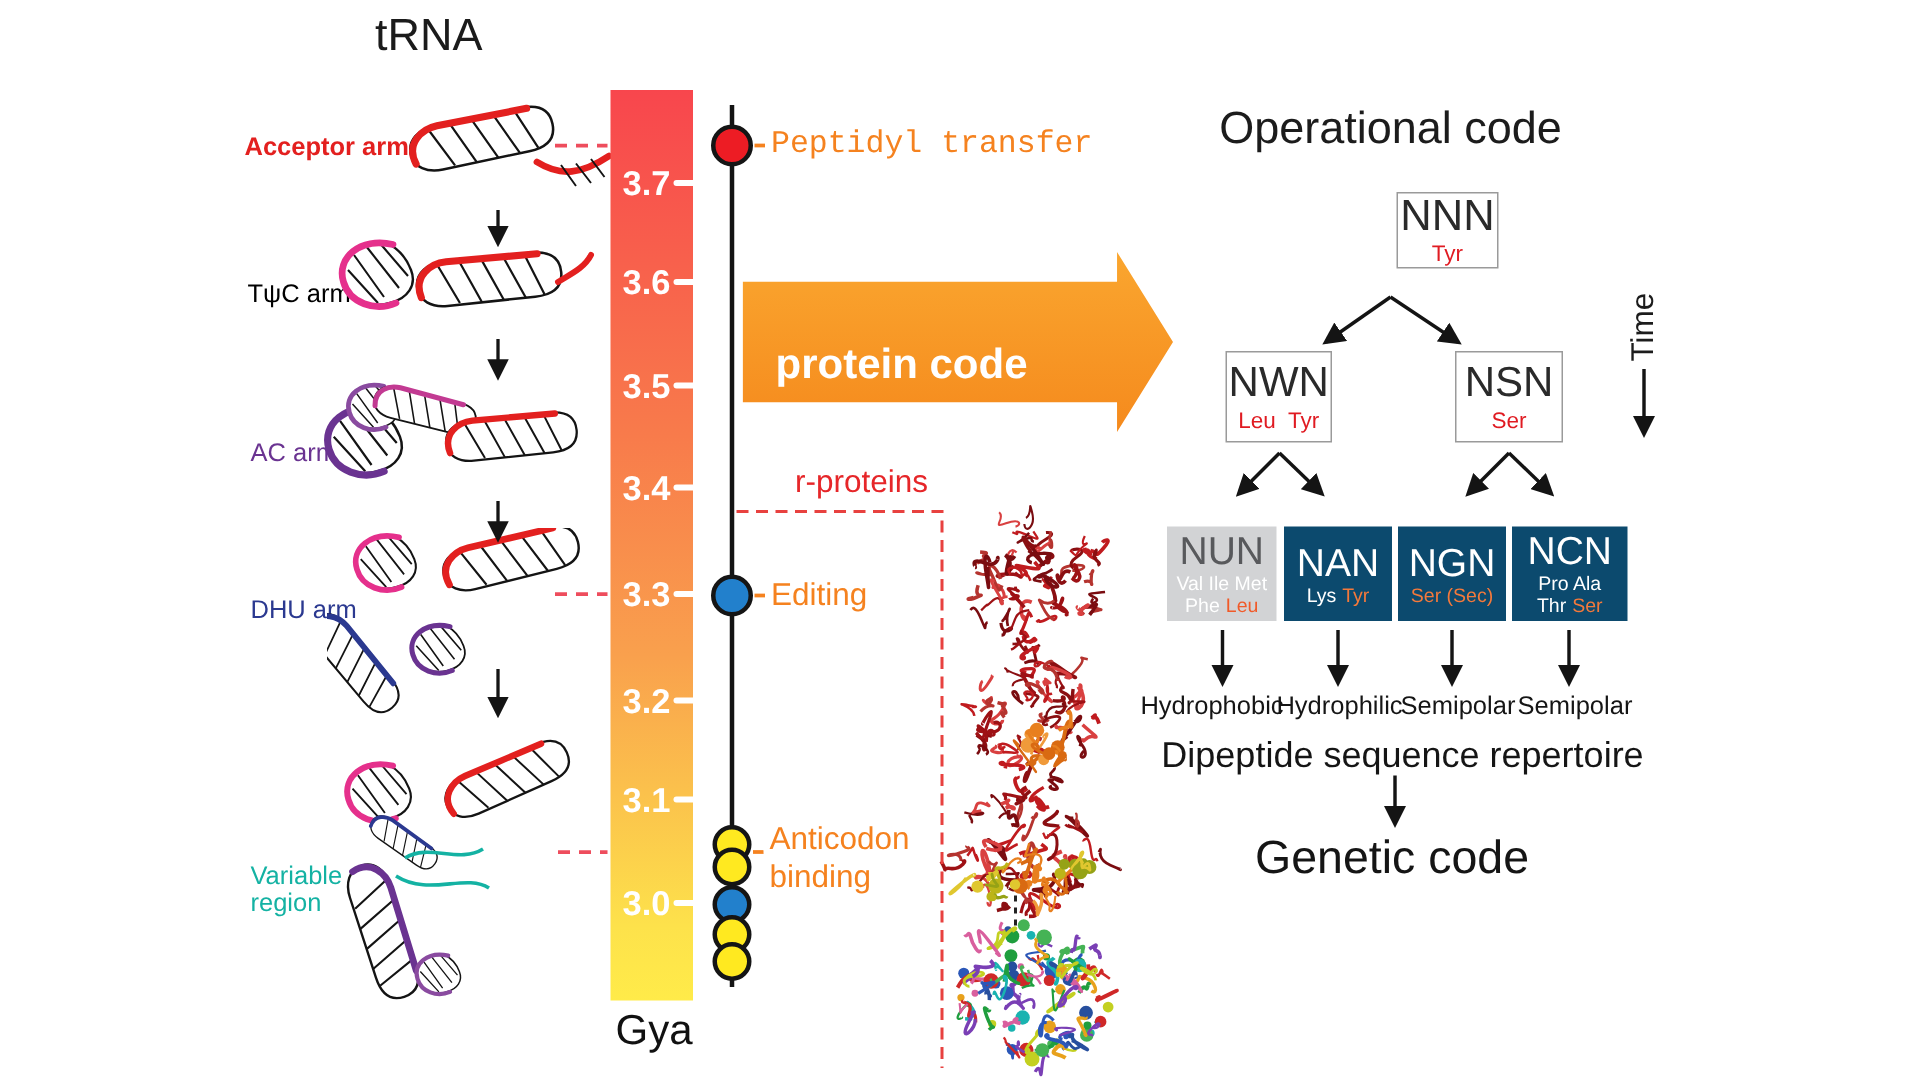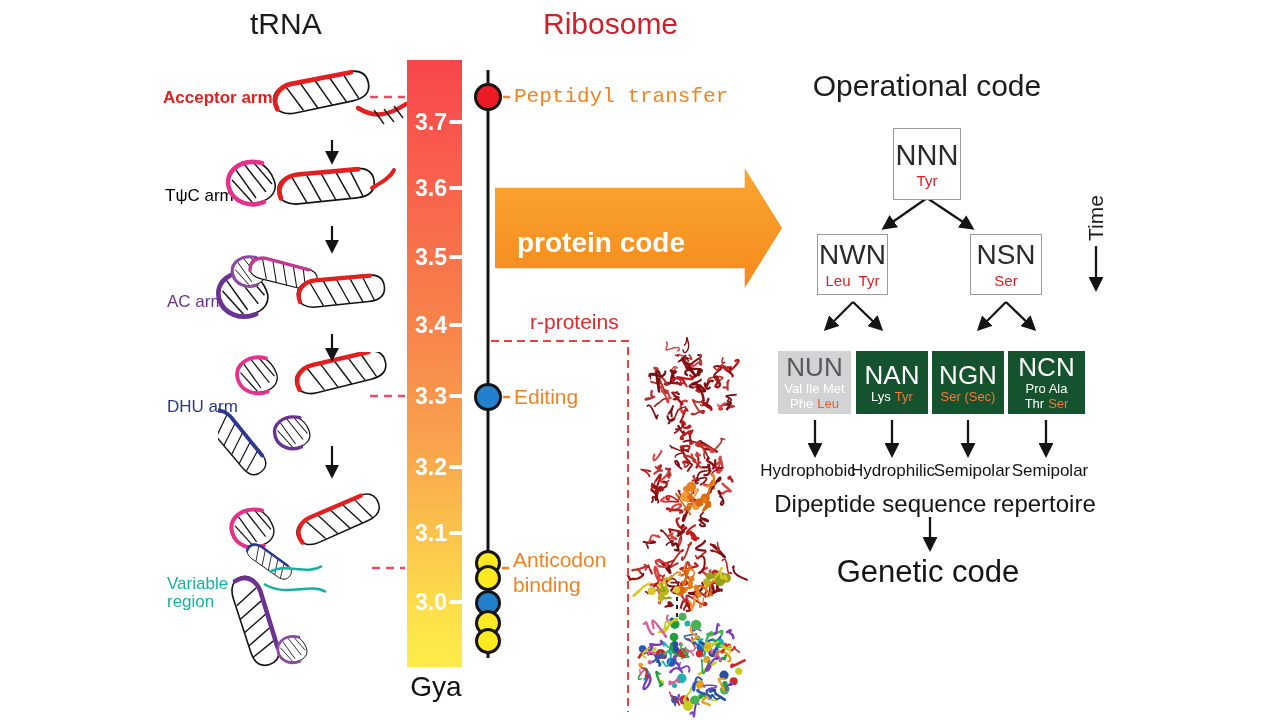--- a/index.html
+++ b/index.html
@@ -13,21 +13,21 @@
         font-size:23px;line-height:26px;}
   .tickdash{position:absolute;width:16px;height:3.5px;background:#ffffff;border-radius:2px;}
   .dot{position:absolute;border:3px solid #151515;border-radius:50%;box-sizing:border-box;}
   .evtlbl{font-size:21px;color:#f5821f;}
   .node{position:absolute;background:#ffffff;border:1.4px solid #9a9a9a;display:flex;
         flex-direction:column;align-items:center;justify-content:center;box-sizing:border-box;}
   .node-code{font-size:29px;color:#2a2a2a;line-height:30px;}
   .node-aa{font-size:15px;color:#e01b22;line-height:17px;white-space:pre;margin-top:2px;}
   .codon{position:absolute;display:flex;flex-direction:column;align-items:center;
          justify-content:center;box-sizing:border-box;height:63px;}
-  .codon-dark{background:#14532d;align-items:center;}
+  .codon-dark{background:#0c4a6e;align-items:center;}
   .codon-gray{background:#d2d3d5;}
   .codon-code{font-size:26px;line-height:27px;color:#ffffff;}
   .codon-gray .codon-code{color:#58595c;}
   .codon-aa{font-size:13px;font-weight:normal;line-height:15px;display:flex;gap:4px;white-space:pre;}
   .seg-main{color:#ffffff;}
   .seg-accent{color:#f4793b;}
   .codon-gray .seg-accent{color:#f15a29;}
   .seg-main:empty,.seg-accent:empty{display:none;}
   .proplbl{position:absolute;width:110px;text-align:center;font-size:17px;color:#151515;}
   .bigarrow{position:absolute;left:495px;top:168px;width:287px;height:120px;
@@ -54,21 +54,20 @@
         <path stroke="#141414" stroke-width="1.4" fill="none" d="M14,12 L34,40 M10,22 L30,44 M22,6 L44,34 M32,5 L50,26"></path>
         <path fill="none" stroke="currentColor" stroke-width="4.5" stroke-linecap="round" d="M40,5 C18,0 2,14 7,30 C11,44 28,50 42,44"></path>
       </g>
       <marker id="ah" viewBox="0 0 10 10" refX="8" refY="5" markerWidth="6.5" markerHeight="6.5" orient="auto-start-reverse">
         <path d="M0,0 L10,5 L0,10 z" fill="#141414"></path>
       </marker>
     </defs>
   </svg>
 
   <div class="lbl hdr" style="left:250px;top:8px;">tRNA</div>
-  <div class="lbl hdr" style="left:543px;top:8px;color:#cc2128;">Ribosome</div>
 
   <div class="lbl armlbl" style="left:163px;top:89px;color:#e3201f;font-weight:bold;">Acceptor arm</div>
   <div class="lbl armlbl" style="left:165px;top:187px;color:#000000;">TψC arm</div>
   <div class="lbl armlbl" style="left:167px;top:293px;color:#6a3391;">AC arm</div>
   <div class="lbl armlbl" style="left:167px;top:398px;color:#2b3990;">DHU arm</div>
   <div class="lbl armlbl" style="left:167px;top:575px;color:#14b2a3;"><span>Variable</span><br>
        <span>region</span></div>
 
   <svg class="abs" style="left:258px;top:60px;" width="165" height="92">
     <use href="#helix" transform="translate(8,26) rotate(-12) scale(1.05)" style="color:#e3201f"></use>
@@ -517,21 +516,21 @@
 
   <div class="bigarrow">
     <div class="l2">protein code</div>
   </div>
 
   <div class="lbl" style="left:802px;top:70px;width:250px;text-align:center;font-size:30px;color:#1c1c1c;">Operational code</div>
 
   <div class="lbl" style="left:1051px;top:207px;width:90px;text-align:center;font-size:21px;color:#1c1c1c;
        transform:rotate(-90deg);">Time</div>
 
-  <div class="node" style="left:893px;top:128px;width:68px;height:72px;">
+  <div class="node" style="left:931px;top:128px;width:68px;height:51px;">
     <div class="node-code">NNN</div>
     <div class="node-aa">Tyr</div>
   </div>
 
   <div class="node" style="left:817px;top:234px;width:71px;height:61px;">
     <div class="node-code" style="font-size:28px;">NWN</div>
     <div class="node-aa">Leu  Tyr</div>
   </div>
   <div class="node" style="left:970px;top:234px;width:72px;height:61px;">
     <div class="node-code" style="font-size:28px;">NSN</div>

